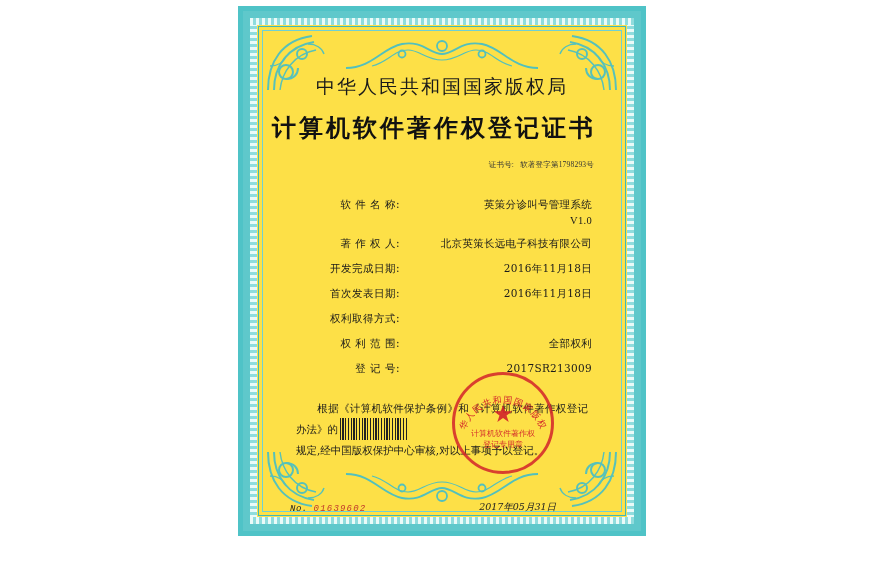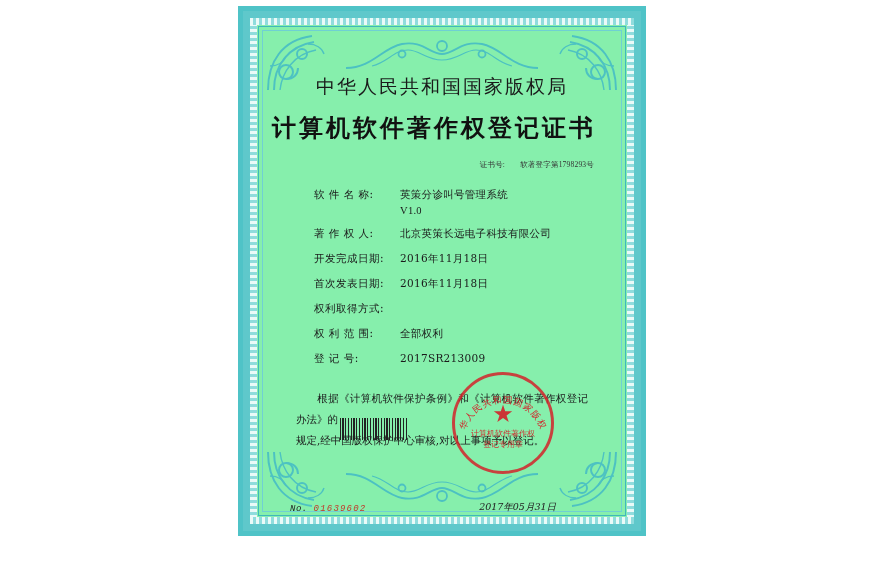--- a/index.html
+++ b/index.html
@@ -19,21 +19,21 @@
     background: #ffffff;
   }
 
   
   .cert-sheet {
     position: absolute;
     left: 238px;
     top: 6px;
     width: 408px;
     height: 530px;
-    background: #86efac;
+    background: #fde047;
     box-sizing: border-box;
   }
 
   
   .border-outer {
     position: absolute;
     left: 0; top: 0; right: 0; bottom: 0;
     border: 5px solid #4fc3c7;
     box-sizing: border-box;
   }
@@ -120,26 +120,27 @@
   }
 
   .cert-number-line {
     text-align: right;
     font-size: 7.5px;
     color: #333333;
     margin-top: 16px;
     padding-right: 18px;
     letter-spacing: 0.2px;
   }
-  .cert-number-line .cn-label { margin-right: 15px; }
+  .cert-number-line .cn-label { margin-right: 6px; }
 
   .fields {
-    margin-top: 18px;
+    margin-top: 28px;
     padding-left: 42px;
     padding-right: 20px;
+    text-align: right;
   }
   .field-row {
     display: flex;
     align-items: flex-start;
     margin-bottom: 11px;
     font-size: 10.5px;
     color: #1a1a1a;
     font-family: "DejaVu Serif", "Liberation Serif", serif;
   }
   .field-label {

